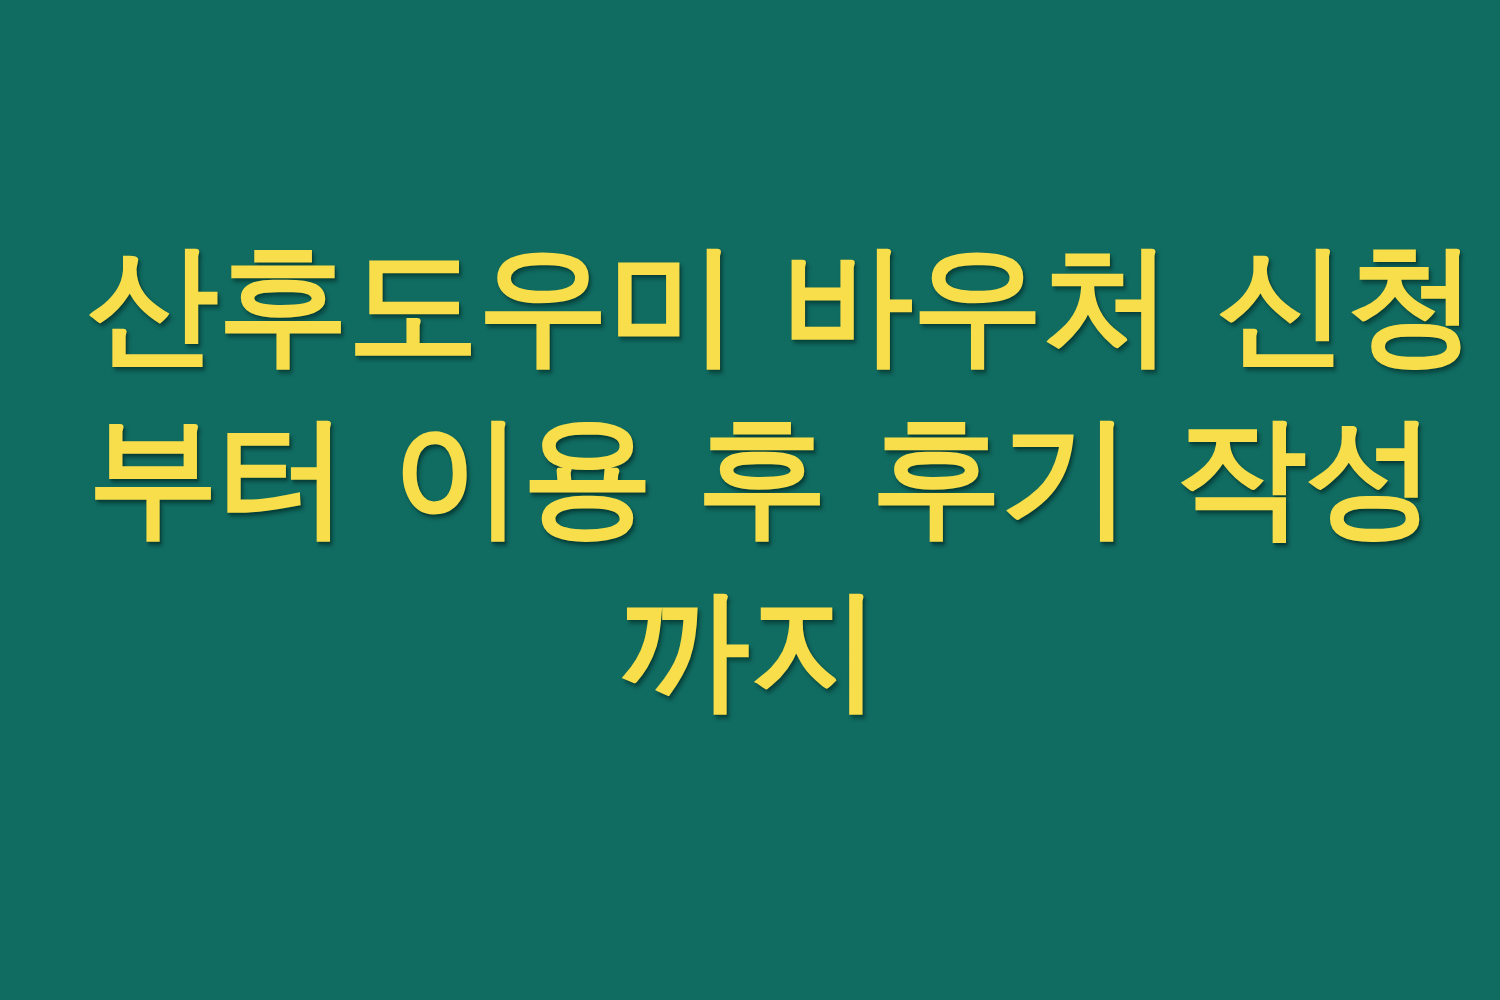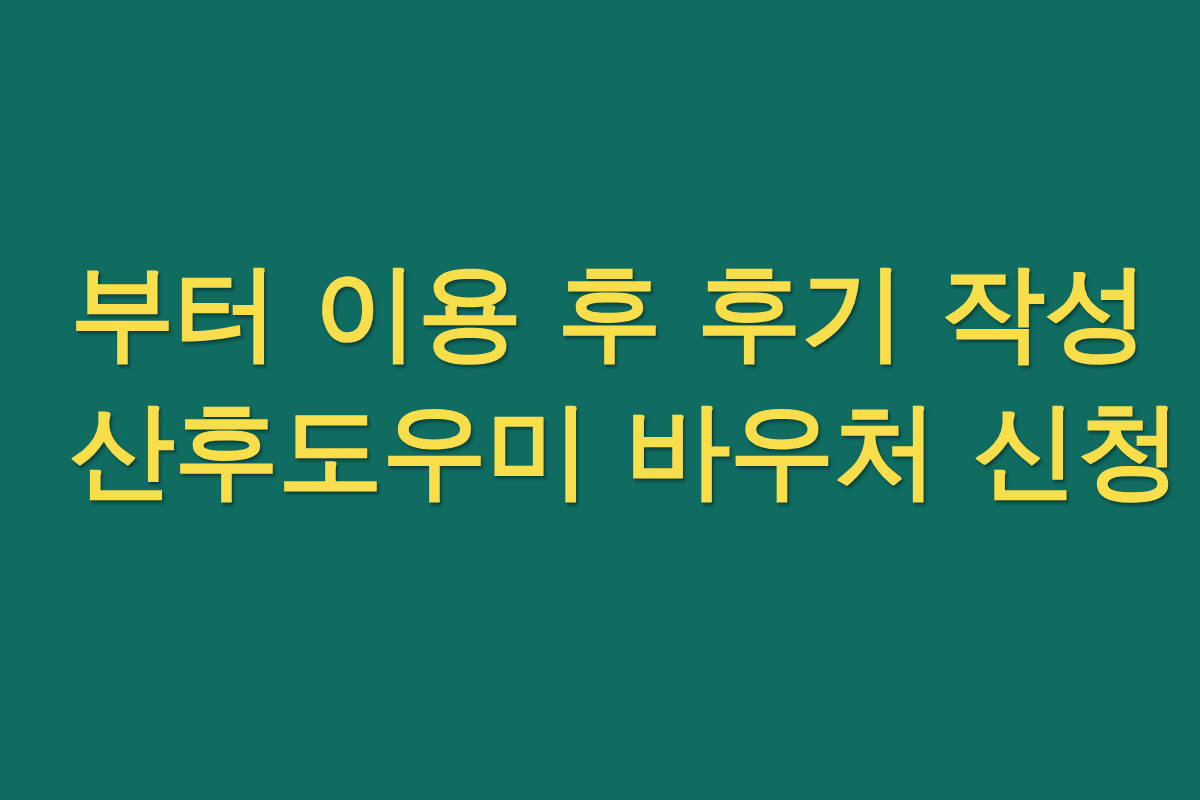--- a/index.html
+++ b/index.html
@@ -55,19 +55,20 @@
     letter-spacing: 0;
   }
 </style>
 </head>
 <body>
 
 <div class="thumbnail-card" style="background-color: rgb(16, 107, 96); width: 1200px; height: 800px;">
 
   <div class="headline-block" style="text-align: center;">
 
+    <span class="headline-line" style="color: rgb(247, 222, 74);">산후도우미 바우처 신청</span>
+
     <span class="headline-line" style="color: rgb(247, 222, 74);">부터 이용 후 후기 작성</span>
 
-    <span class="headline-line" style="color: rgb(247, 222, 74);">산후도우미 바우처 신청</span>
-
+    <span class="headline-line is-short" style="color: rgb(247, 222, 74);">까지</span>
 
   </div>
 </div>
 
 </body></html>

